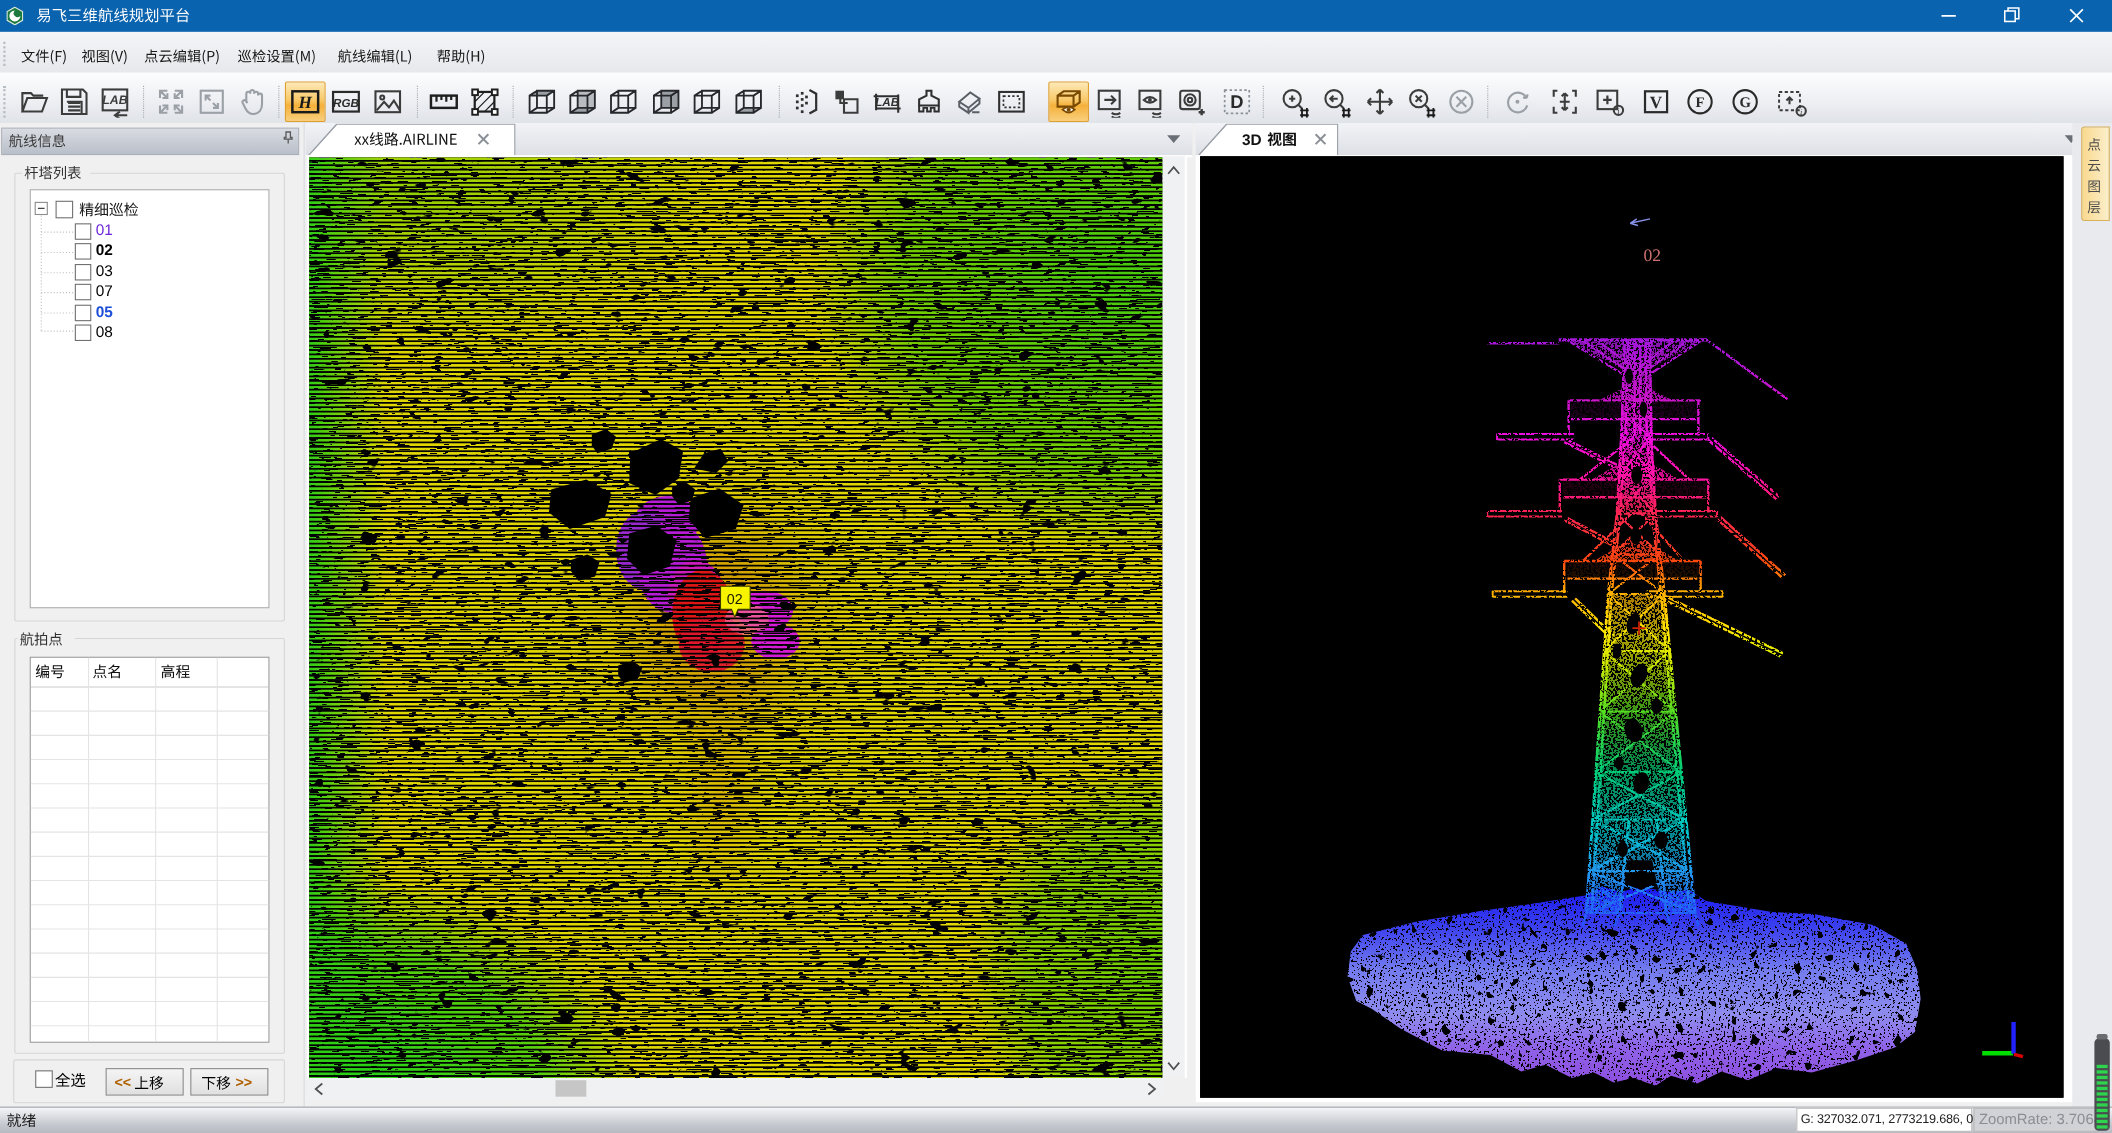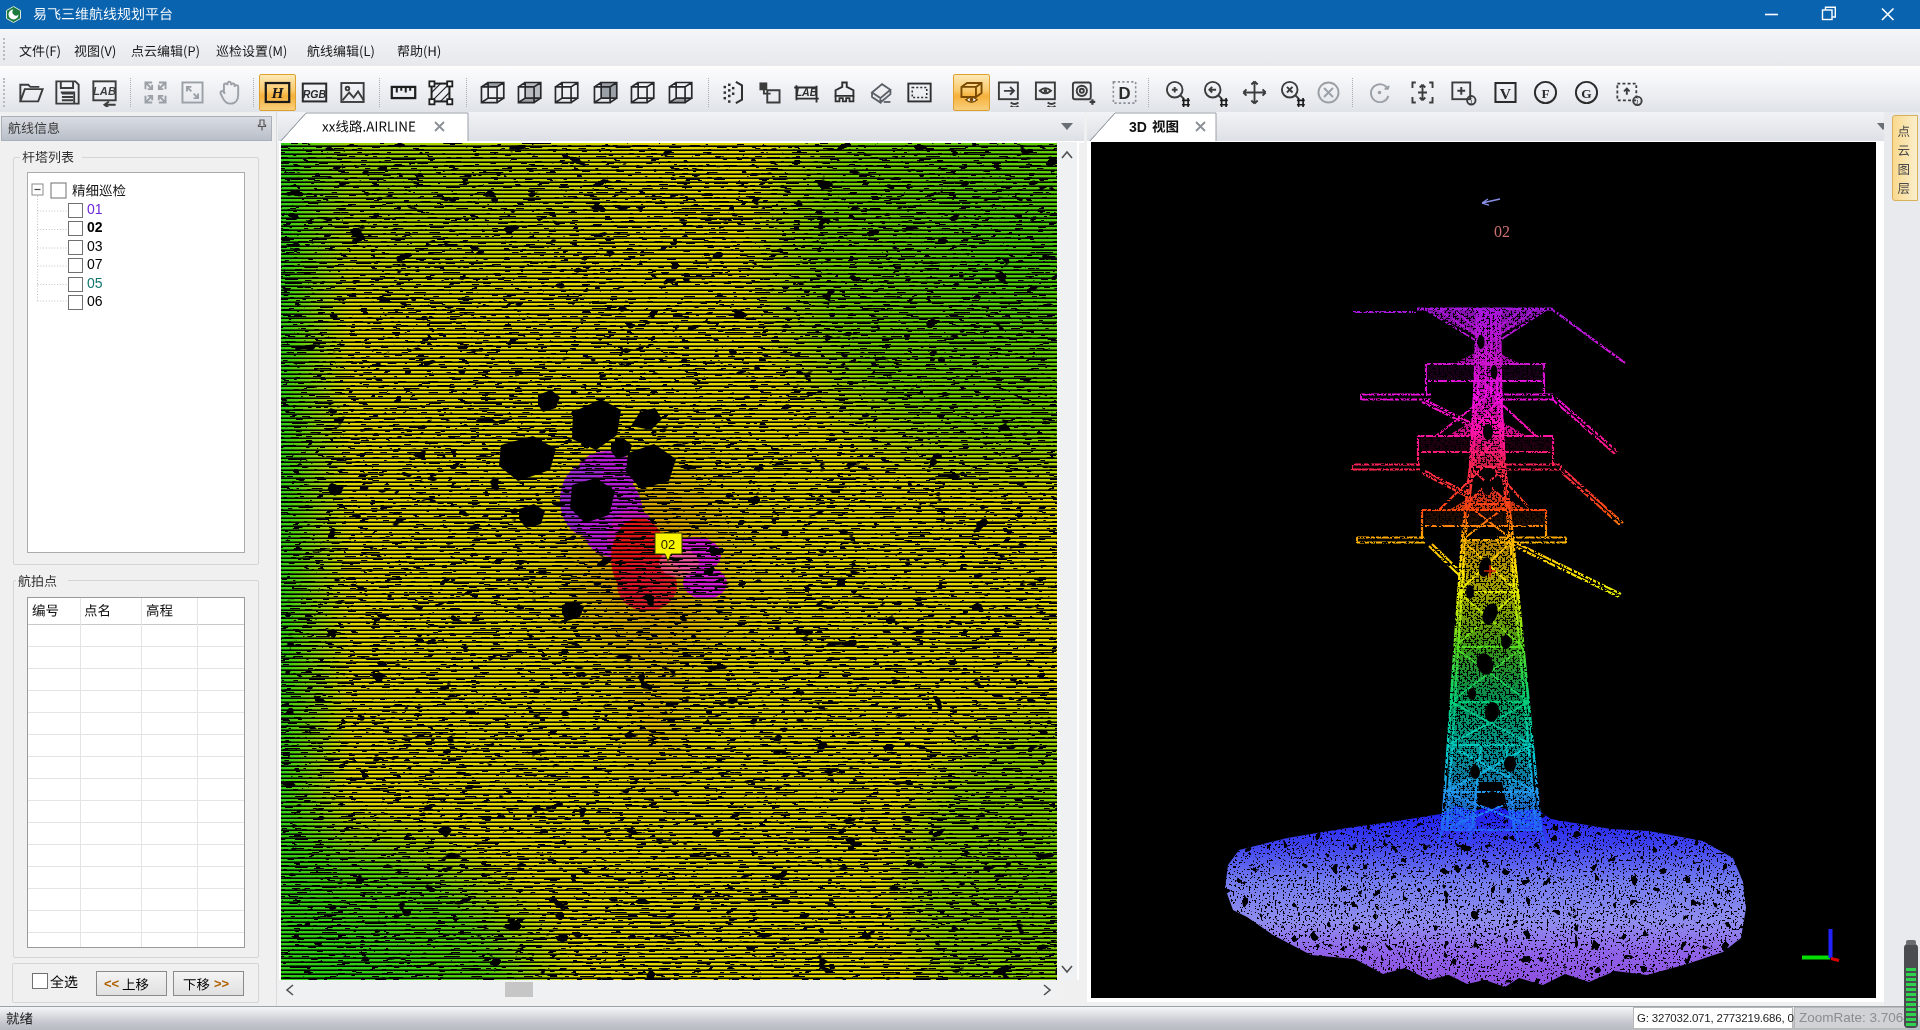--- a/index.html
+++ b/index.html
@@ -358,23 +358,23 @@
     </svg>
     <div class="cb" style="left:68px;top:203px;width:15px;height:15px"></div>
     <div class="abs" style="left:87px;top:201px;font-size:14px;font-weight:400;color:#6d28d9">01</div>
     <div class="cb" style="left:68px;top:221px;width:15px;height:15px"></div>
     <div class="abs" style="left:87px;top:219px;font-size:14px;font-weight:700;color:#000">02</div>
     <div class="cb" style="left:68px;top:240px;width:15px;height:15px"></div>
     <div class="abs" style="left:87px;top:238px;font-size:14px;font-weight:400;color:#000">03</div>
     <div class="cb" style="left:68px;top:258px;width:15px;height:15px"></div>
     <div class="abs" style="left:87px;top:256px;font-size:14px;font-weight:400;color:#000">07</div>
     <div class="cb" style="left:68px;top:277px;width:15px;height:15px"></div>
-    <div class="abs" style="left:87px;top:275px;font-size:14px;font-weight:400;color:#0f766e">05</div>
+    <div class="abs" style="left:87px;top:275px;font-size:14px;font-weight:700;color:#1d4ed8">05</div>
     <div class="cb" style="left:68px;top:295px;width:15px;height:15px"></div>
-    <div class="abs" style="left:87px;top:293px;font-size:14px;font-weight:400;color:#000">06</div>
+    <div class="abs" style="left:87px;top:293px;font-size:14px;font-weight:400;color:#000">08</div>
     <div class="gbox" style="left:13px;top:580px;width:246px;height:378px"></div>
     <div class="abs" style="left:16px;top:572px;width:52px;height:16px;background:#f0f0f0"></div>
     <svg style="position:absolute;left:18px;top:571px;overflow:visible" width="41" height="19">
       <path transform="translate(0,14.9)" fill="#333" d="M2.6 -7.7C2.9 -7.1 3.2 -6.3 3.4 -5.8L4.0 -6.1C3.9 -6.6 3.5 -7.4 3.2 -7.9ZM2.6 -3.7C2.9 -3.1 3.3 -2.2 3.5 -1.7L4.2 -2.0C4.0 -2.5 3.5 -3.3 3.2 -4.0ZM7.7 -10.8C8.1 -10.2 8.5 -9.3 8.6 -8.8L9.6 -9.1C9.4 -9.6 9.0 -10.4 8.6 -11.1ZM5.7 -8.8V-7.9H12.3V-8.8ZM6.9 -6.6V-3.8C6.9 -2.4 6.7 -0.7 5.4 0.6C5.7 0.7 6.0 0.9 6.2 1.1C7.5 -0.2 7.8 -2.2 7.8 -3.8V-5.7H10.0V-0.6C10.0 0.3 10.0 0.5 10.2 0.7C10.4 0.8 10.7 0.9 10.9 0.9C11.1 0.9 11.4 0.9 11.5 0.9C11.8 0.9 12.0 0.9 12.1 0.7C12.3 0.6 12.4 0.5 12.5 0.2C12.5 -0.1 12.6 -0.8 12.6 -1.4C12.3 -1.5 12.1 -1.6 11.9 -1.8C11.9 -1.1 11.9 -0.6 11.9 -0.4C11.8 -0.2 11.8 -0.0 11.8 0.0C11.7 0.1 11.6 0.1 11.5 0.1C11.4 0.1 11.2 0.1 11.2 0.1C11.1 0.1 11.0 0.1 11.0 0.0C10.9 -0.0 10.9 -0.2 10.9 -0.6V-6.6ZM4.5 -8.6V-5.3H2.3V-8.6ZM0.5 -5.3V-4.4H1.4C1.4 -2.8 1.4 -0.8 0.4 0.7C0.7 0.7 1.0 1.0 1.2 1.1C2.1 -0.4 2.3 -2.7 2.3 -4.4H4.5V-0.1C4.5 0.0 4.4 0.1 4.3 0.1C4.1 0.1 3.6 0.1 3.1 0.1C3.2 0.3 3.3 0.7 3.4 0.9C4.2 0.9 4.6 0.9 5.0 0.8C5.3 0.6 5.4 0.4 5.4 -0.1V-9.4H3.4C3.6 -9.8 3.8 -10.3 4.0 -10.8L3.0 -11.0C2.9 -10.5 2.7 -9.9 2.6 -9.4H1.4V-5.3ZM15.3 -10.9V-8.3H13.6V-7.3H15.3V-4.5C14.6 -4.3 14.0 -4.2 13.4 -4.0L13.7 -3.0L15.3 -3.5V-0.1C15.3 0.1 15.2 0.1 15.1 0.1C14.9 0.1 14.4 0.1 13.8 0.1C13.9 0.4 14.0 0.8 14.1 1.0C14.9 1.0 15.5 1.0 15.8 0.8C16.2 0.7 16.3 0.4 16.3 -0.1V-3.8L17.9 -4.3L17.8 -5.2L16.3 -4.8V-7.3H17.8V-8.3H16.3V-10.9ZM19.5 -3.7H23.8V-0.6H19.5ZM19.5 -4.6V-7.7H23.8V-4.6ZM21.2 -10.9C21.1 -10.2 20.9 -9.3 20.7 -8.6H18.5V1.0H19.5V0.3H23.8V0.9H24.8V-8.6H21.7C21.9 -9.2 22.2 -10.0 22.4 -10.8ZM29.1 -6.0H35.9V-3.7H29.1ZM30.4 -1.7C30.6 -0.8 30.7 0.3 30.7 0.9L31.7 0.8C31.7 0.2 31.5 -0.9 31.3 -1.7ZM33.1 -1.7C33.5 -0.8 33.9 0.2 34.0 0.9L35.0 0.7C34.8 0.0 34.4 -1.1 34.0 -1.8ZM35.8 -1.8C36.4 -0.9 37.1 0.2 37.4 0.9L38.4 0.5C38.0 -0.2 37.3 -1.3 36.6 -2.1ZM28.3 -2.0C27.9 -1.1 27.2 0.0 26.5 0.6L27.4 1.0C28.1 0.3 28.8 -0.8 29.2 -1.8ZM28.2 -7.0V-2.8H36.9V-7.0H32.9V-8.6H37.8V-9.5H32.9V-10.9H31.9V-7.0Z"></path>
     </svg>
     <div class="whitebox" style="left:27px;top:597px;width:218px;height:351px;border-color:#9a9a9a"></div>
     <svg class="abs" style="left:27px;top:597px" width="218" height="351">
       <path d="M1 27.5 H217" stroke="#c9c9c9"></path>
       <path d="M1 49.5 H217" stroke="#e4e4e4"></path>
       <path d="M1 71.5 H217" stroke="#e4e4e4"></path>

